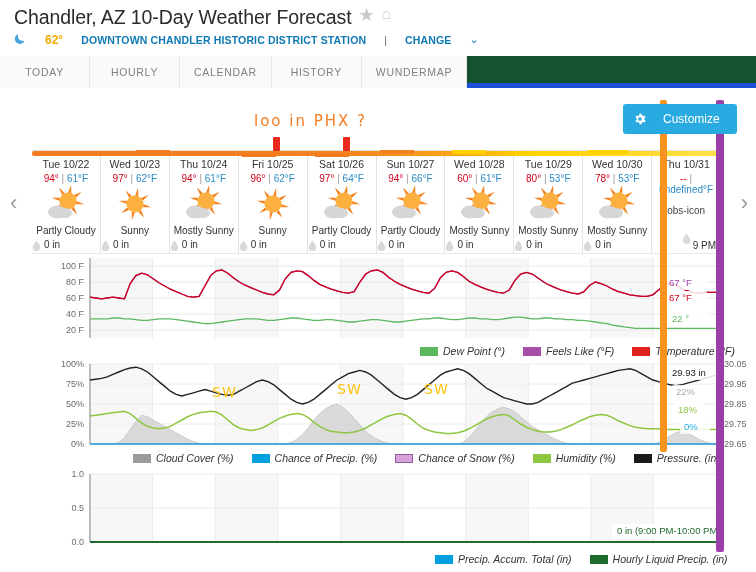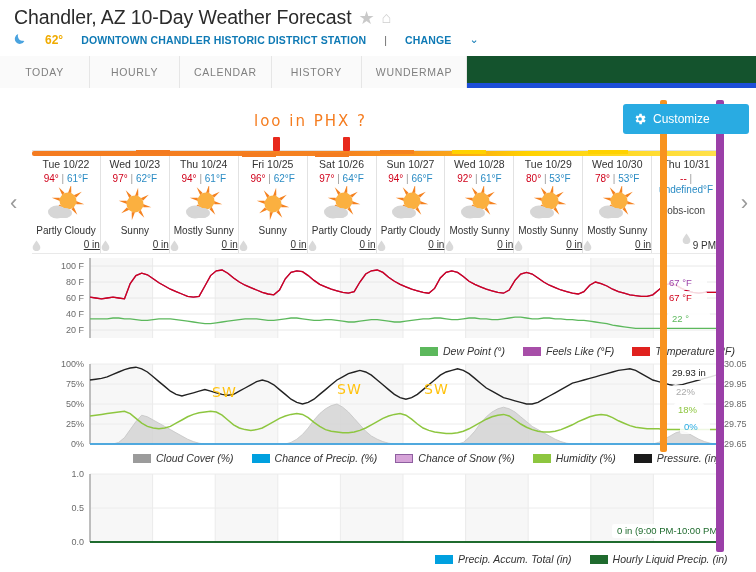--- a/index.html
+++ b/index.html
@@ -7,21 +7,21 @@
     margin: 0; padding: 0;
     width: 756px; height: 572px;
     background: #ffffff;
     font-family: "Liberation Sans", sans-serif;
     overflow: hidden;
   }
   #app { position: relative; width: 756px; height: 572px; background:#fff; }
 
   
   .hdr { padding: 6px 0 0 14px; }
-  .hdr-title-row { display:flex; align-items:center; gap:7px; }
+  .hdr-title-row { display:flex; align-items:flex-start; gap:7px; }
   .hdr-title { font-size: 19.5px; color:#2b2b2b; font-weight: 400; letter-spacing:-0.1px;}
   .star-icon { color:#c9c9c9; font-size:18px; line-height:1; }
   .home-icon { color:#cfcfcf; font-size:16px; line-height:1; }
   .hdr-sub-row { display:flex; align-items:center; gap:18px; margin-top:3px; }
   .moon-icon { color:#4aa3df; font-size:13px; line-height:1; }
   .cur-temp { color:#f0ab00; font-size:12px; font-weight:bold; }
   .station { color:#0f7ab5; font-size:10.5px; font-weight:bold; letter-spacing:0.15px; }
   .sep { color:#666; font-size:10.5px; }
   .change { color:#0f7ab5; font-size:10.5px; font-weight:bold; letter-spacing:0.15px;}
   .chev { color:#0f7ab5; font-size:11px; }
@@ -31,43 +31,43 @@
   .tabs-inner { display:flex; height:32px; align-items:stretch; }
   .tab { display:flex; align-items:center; justify-content:center; font-size:10.5px;
          letter-spacing:0.7px; color:#808080; padding:0 14px; min-width:90px;
          background:#fafafa; border-right:1px solid #e6e6e6; }
   .tab.active { background:#ffffff; color:#222; font-weight:bold; border-bottom:1px solid #fff;
                 margin-bottom:-1px; border-left:1px solid #d6d6d6; border-right:1px solid #d6d6d6; }
   .tabs-rest { flex:1; border-bottom:0; }
 
   
   .customize-btn {
-    position:absolute; left:623px; top:104px; width:126px; height:30px;
+    position:absolute; left:623px; top:104px; width:114px; height:30px;
     background:#29ABE2; border-radius:3px; display:flex; align-items:center;
-    gap:6px; padding-left:10px; color:#fff; font-size:12px; z-index:30;
+    gap:16px; padding-left:10px; color:#fff; font-size:12px; z-index:30;
   }
   .gear { width:14px; height:14px; position:relative; }
 
   
   .grad-bar { position:absolute; left:32px; top:143px; width:688px; height:7px; z-index:6;}
 
   
   .daystrip { position:absolute; left:32px; top:150px; width:688px; height:104px;
               display:flex; border-top:1px solid #e2e2e2; border-bottom:1px solid #e9e9e9; }
   .day { flex:1 0 0; border-right:1px solid #e2e2e2; text-align:center; padding-top:7px; position:relative; background:#fff;}
   .day:last-child { border-right:none; }
   .day-name { font-size:10.5px; color:#333; }
   .day-temps { font-size:10px; margin-top:3px; white-space:nowrap; }
   .t-hi { color:#d0021b; }
   .t-div { color:#999; }
   .t-lo { color:#2b8cc4; }
   .t-undef { color:#2b8cc4; }
   .day-icon { height:38px; margin-top:2px; display:flex; align-items:center; justify-content:center; }
   .cond { font-size:10px; color:#333; margin-top:1px; white-space:nowrap; }
-  .precip-row { font-size:10px; color:#333; margin-top:3px; display:flex; align-items:center; justify-content:space-between; gap:4px;text-decoration:underline;}
+  .precip-row { font-size:10px; color:#333; margin-top:3px; display:flex; align-items:center; justify-content:flex-start; gap:4px;}
   .drop { width:8px; height:10px; display:inline-block; }
   .obs-icon-txt { font-size:10px; color:#444; margin-top:10px; }
   .ninepm { position:absolute; right:4px; bottom:2px; font-size:10px; color:#333; }
 
   
   .arrow-l { position:absolute; left:10px; top:190px; font-size:22px; color:#9a9a9a; z-index:20;}
   .arrow-r { position:absolute; right:8px; top:190px; font-size:22px; color:#9a9a9a; z-index:20;}
 
   
   .chart-wrap { position:absolute; left:0; }
@@ -318,21 +318,21 @@
         <div class="cond">Partly Cloudy</div>
         <div class="precip-row">
           <span class="drop"><svg width="9" height="11" viewBox="0 0 9 11">
               <path d="M4.5 0.5 C2 4 0.7 5.8 0.7 7.3 A3.8 3.8 0 0 0 8.3 7.3 C8.3 5.8 7 4 4.5 0.5Z" fill="#D9D9D9"></path>
             </svg></span>
           <span>0 in</span>
         </div>
       </div>
       <div class="day">
         <div class="day-name">Wed 10/28</div>
-        <div class="day-temps"><span class="t-hi">92°</span><span class="t-div"> | </span><span class="t-lo">61°F</span></div>
+        <div class="day-temps"><span class="t-hi">60°</span><span class="t-div"> | </span><span class="t-lo">61°F</span></div>
         <div class="day-icon">
           <svg width="44" height="38" viewBox="0 0 44 38">
             <polygon fill="#F58220" points="32.075,15 32.28833187252035,18.31046518951087 40.276720197068755,18.130336184235496"></polygon>
             <polygon fill="#F58220" points="29.709887258081373,20.70988725808137 27.519883287398592,23.201588056168884 33.29589728355681,28.722861170089896"></polygon>
             <polygon fill="#F58220" points="24,23.075 20.689534810489132,23.288331872520356 20.869663815764504,31.276720197068755"></polygon>
             <polygon fill="#F58220" points="18.29011274191863,20.709887258081373 15.798411943831116,18.519883287398592 10.277138829910104,24.295897283556815"></polygon>
             <polygon fill="#F58220" points="15.925,15.000000000000002 15.711668127479644,11.689534810489132 7.723279802931245,11.869663815764506"></polygon>
             <polygon fill="#F58220" points="18.290112741918627,9.29011274191863 20.480116712601404,6.798411943831116 14.70410271644319,1.2771388299101005"></polygon>
             <polygon fill="#F58220" points="24,6.925000000000001 27.310465189510868,6.711668127479644 27.1303361842355,-1.2767201970687552"></polygon>
             <polygon fill="#F58220" points="29.70988725808137,9.290112741918627 32.20158805616888,11.480116712601404 37.7228611700899,5.70410271644319"></polygon>

